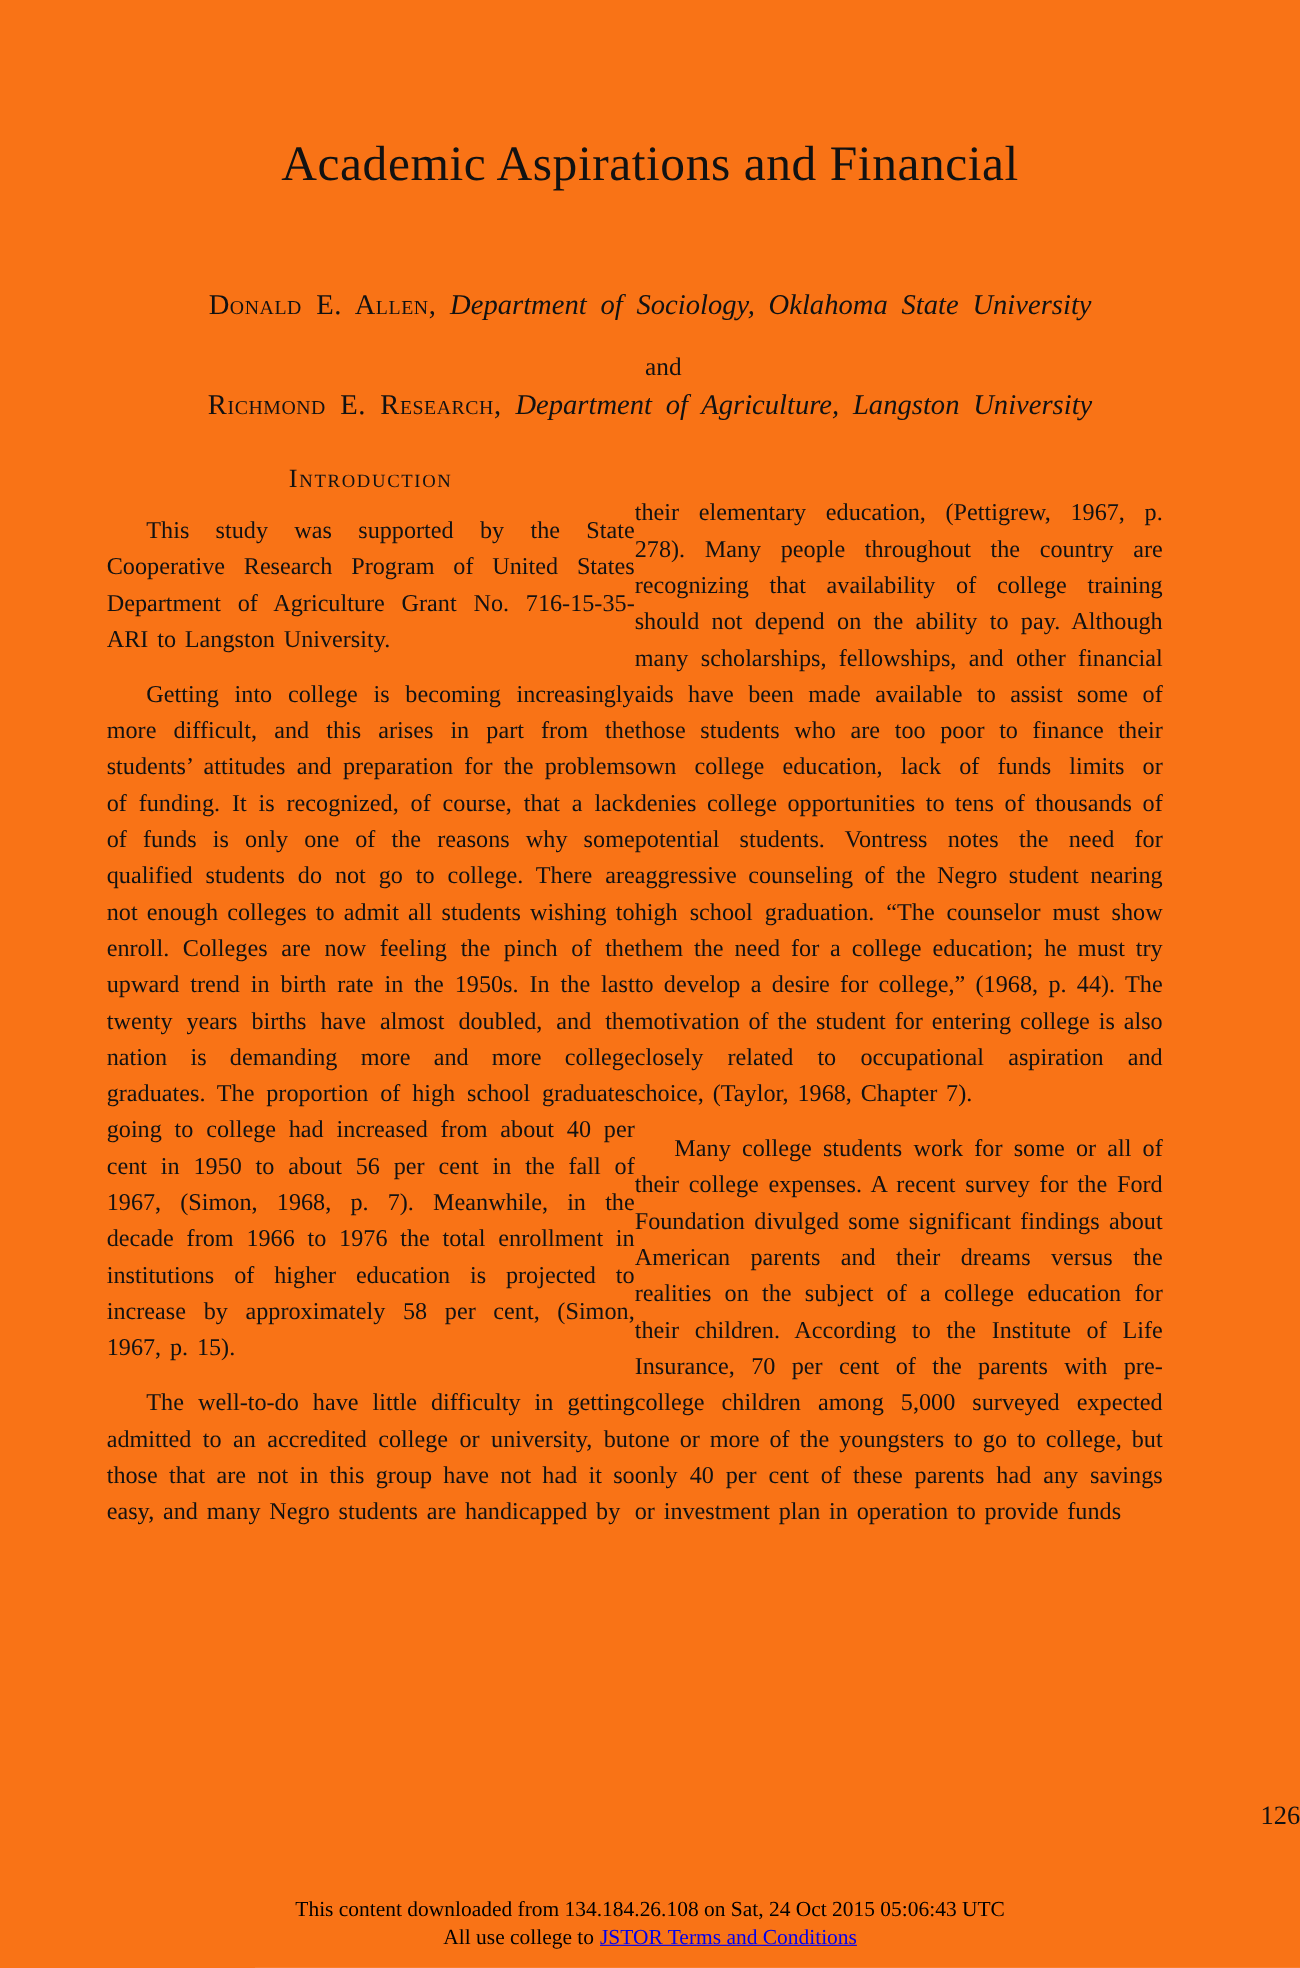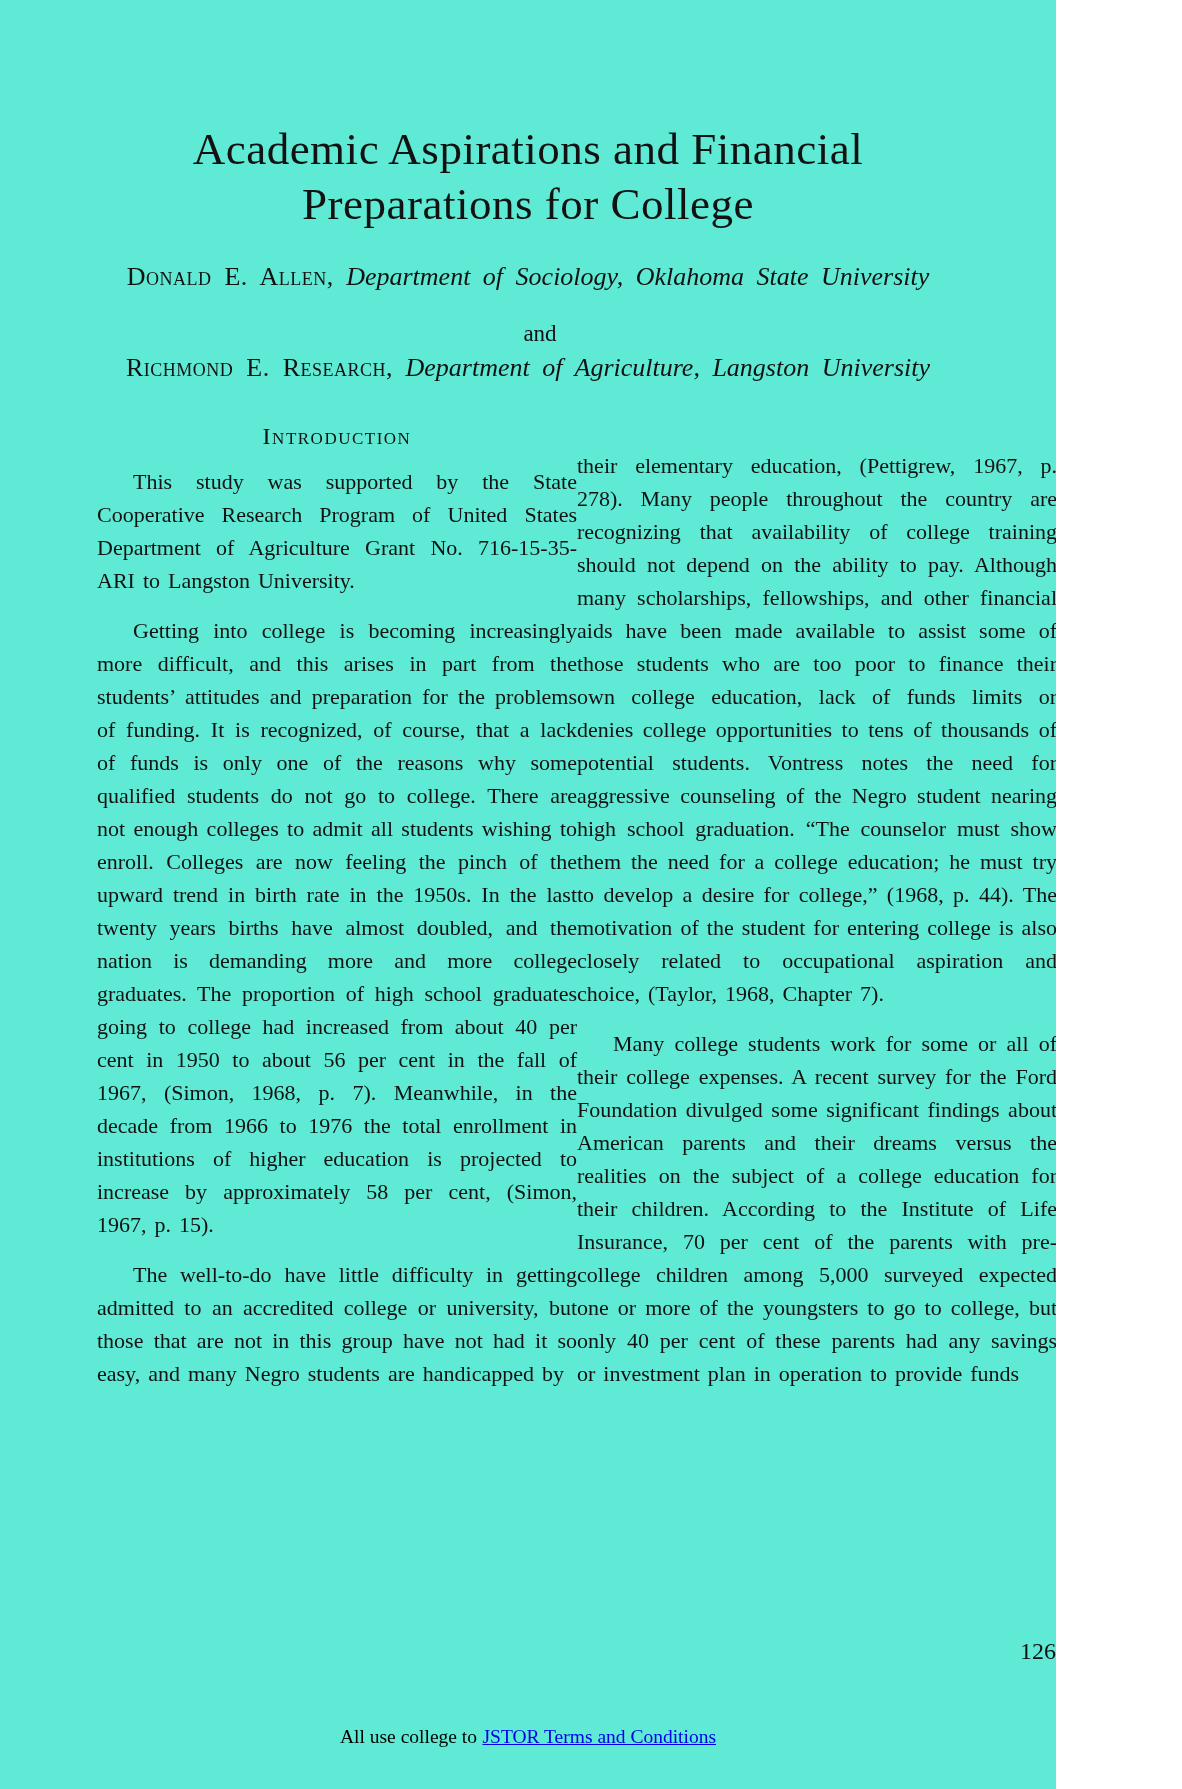--- a/index.html
+++ b/index.html
@@ -2,21 +2,21 @@
 <html><head>
 <meta charset="utf-8">
 <style>
   html, body { margin: 0; padding: 0; }
   body {
     width: 1182px; height: 1789px;
     background: #ffffff;
     color: #121212;
     font-family: "Liberation Serif", serif;
   }
-  .page { position: relative; width: 1056px; height: 1789px; overflow: hidden; background: #5eead4; }
+  .page { position: relative; width: 1182px; height: 1789px; overflow: hidden; background: #f97316; }
 
   h1.title {
     position: absolute; top: 122px; left: 0; width: 100%;
     margin: 0; text-align: center;
     font-size: 45px; line-height: 55px; font-weight: normal;
     letter-spacing: 0.5px;
   }
   .title-line { display: block; }
 
   .byline {
@@ -64,21 +64,20 @@
   }
   .terms-link { color: #0000EE; margin-left: 0.28em; cursor: pointer; }
 </style>
 </head>
 <body>
 
 <div class="page">
 
   <h1 class="title">
     <span class="title-line">Academic Aspirations and Financial</span>
-    <span class="title-line">Preparations for College</span>
   </h1>
 
   <p class="byline byline-1">
     <span class="sc">Donald E. Allen,</span>
     <i>Department of Sociology, Oklahoma State University</i>
   </p>
 
   <p class="and-connector">and</p>
 
   <p class="byline byline-2">
@@ -96,18 +95,19 @@
 
     <section class="col">
       <p class="para">their elementary education, (Pettigrew, 1967, p. 278). Many people throughout the country are recognizing that availability of college training should not depend on the ability to pay. Although many scholarships, fellowships, and other financial aids have been made available to assist some of those students who are too poor to finance their own college education, lack of funds limits or denies college opportunities to tens of thousands of potential students. Vontress notes the need for aggressive counseling of the Negro student nearing high school graduation. “The counselor must show them the need for a college education; he must try to develop a desire for college,” (1968, p. 44). The motivation of the student for entering college is also closely related to occupational aspiration and choice, (Taylor, 1968, Chapter 7).</p>
       <p class="para indent">Many college students work for some or all of their college expenses. A recent survey for the Ford Foundation divulged some significant findings about American parents and their dreams versus the realities on the subject of a college education for their children. According to the Institute of Life Insurance, 70 per cent of the parents with pre-college children among 5,000 surveyed expected one or more of the youngsters to go to college, but only 40 per cent of these parents had any savings or investment plan in operation to provide funds</p>
     </section>
   </main>
 
   <div class="page-number">126</div>
 
   <footer class="jstor-footer">
+    <div>This content downloaded from 134.184.26.108 on Sat, 24 Oct 2015 05:06:43 UTC</div>
     <div>
       <span>All use college to</span><a class="terms-link" href="#">JSTOR Terms and Conditions</a>
     </div>
   </footer>
 
 </div>
 
 </body></html>

